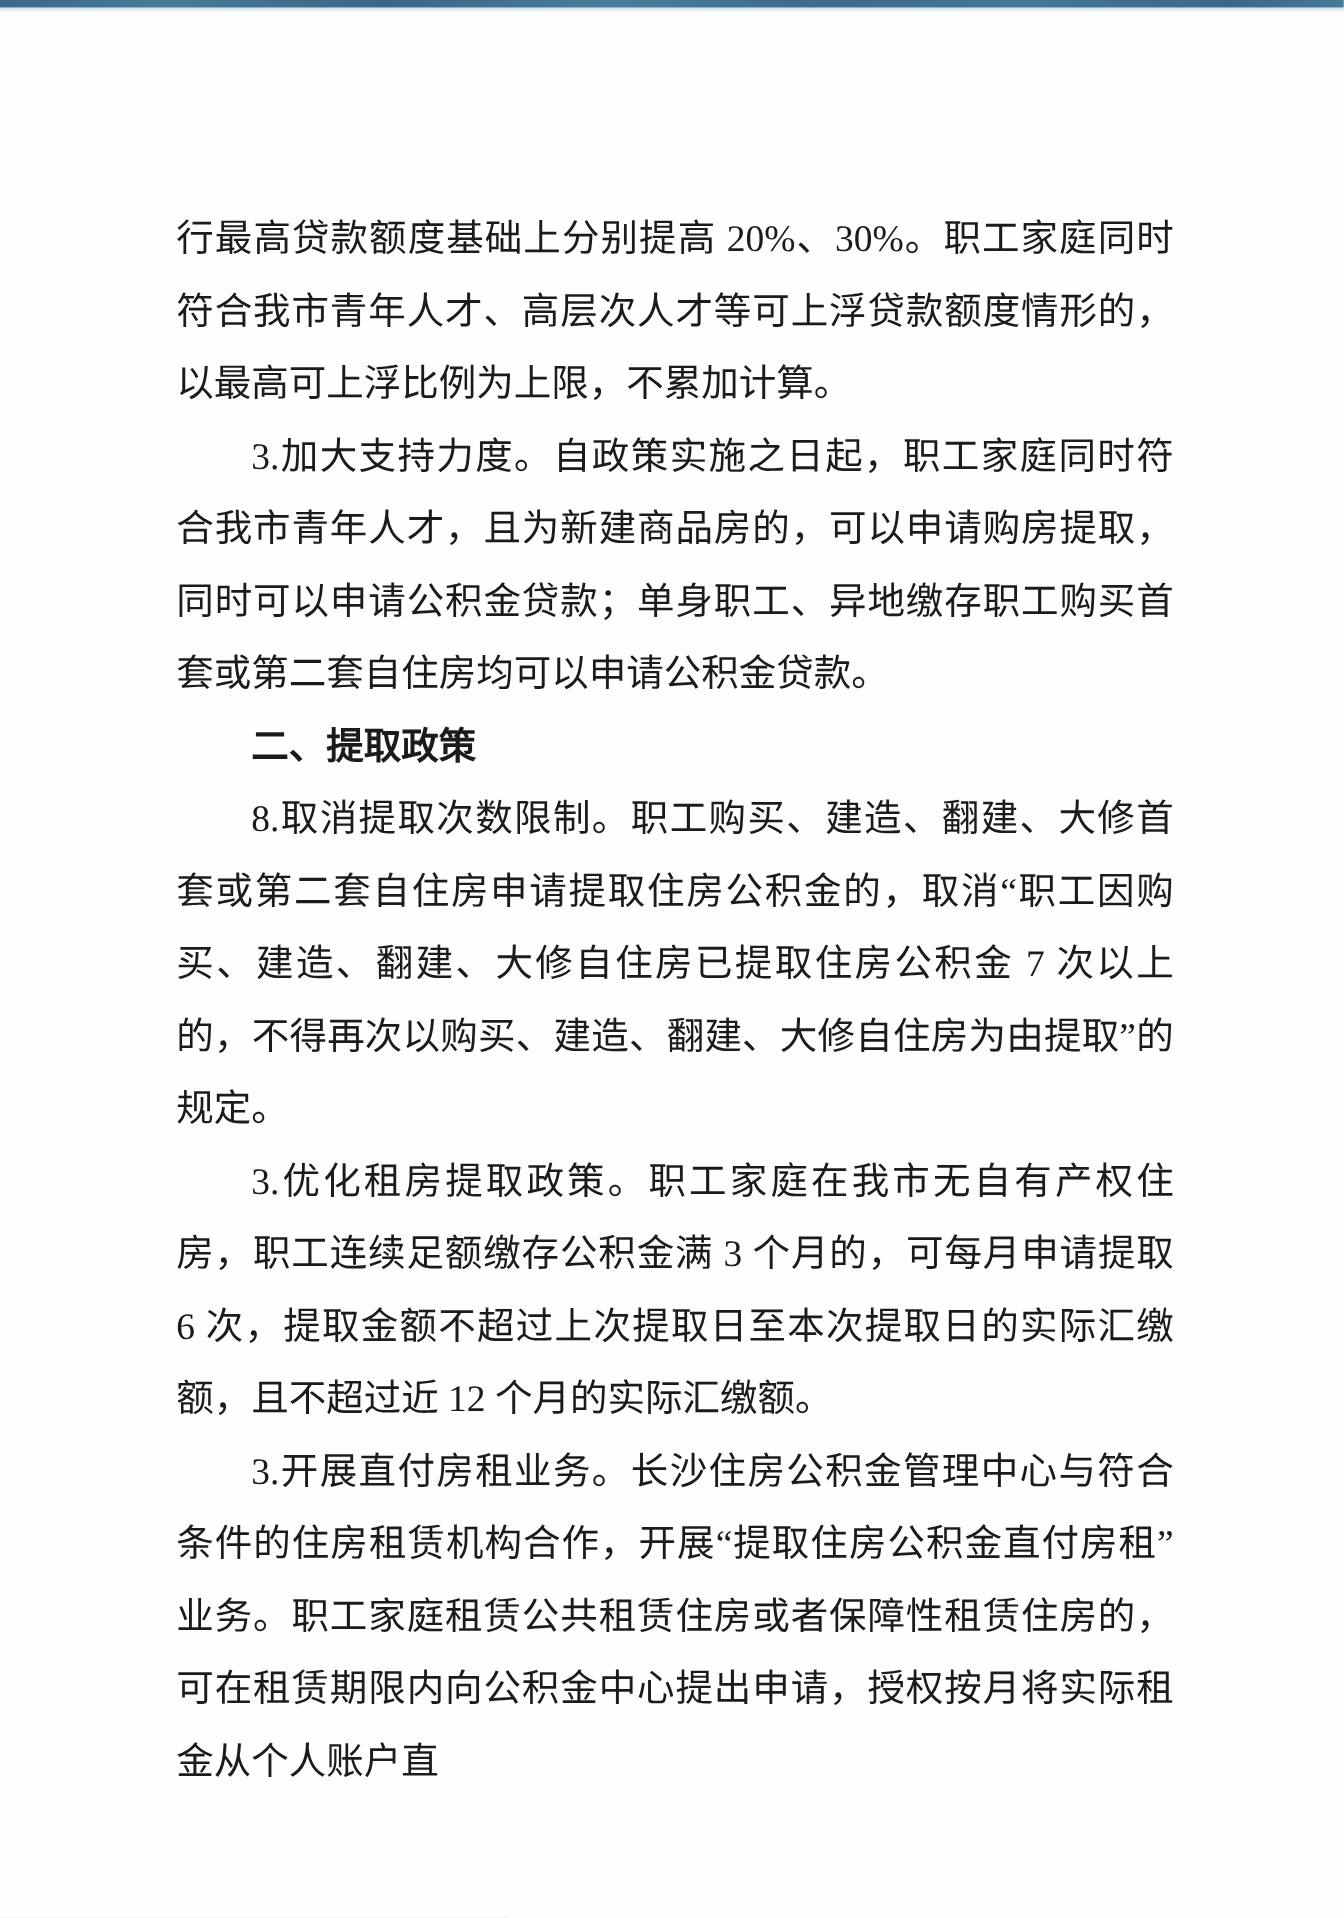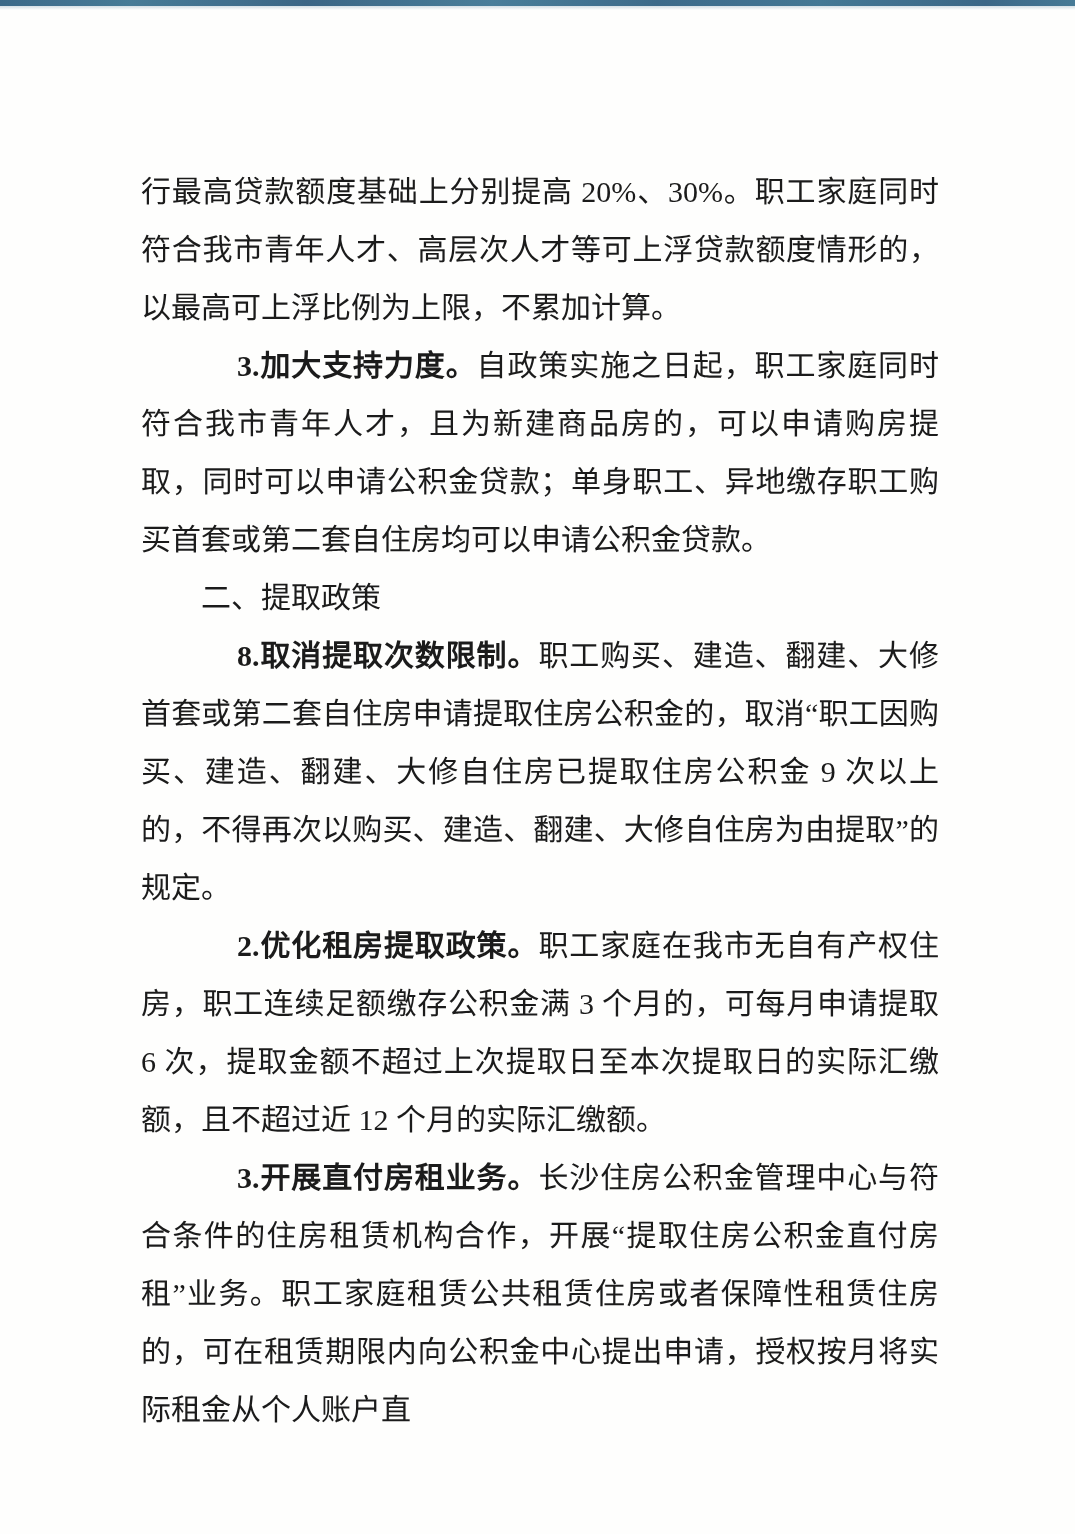--- a/index.html
+++ b/index.html
@@ -54,33 +54,32 @@
   }
   .doc-body p {
     margin: 0;
     padding: 0;
   }
   .para.indent {
     text-indent: 2em;
   }
   .heading {
     text-indent: 2em;
-    font-weight: normal;
+    font-weight: bold;
   }
   .para b {
-    font-weight: bold;
-    margin-left: 36px;
+    font-weight: normal;
   }
 </style>
 </head>
 <body>
 
 <div class="page">
   <div class="scan-edge-top"></div>
   <div class="doc-body">
       <p class="para"><span>行最高贷款额度基础上分别提高 20%、30%。职工家庭同时符合我市青年人才、高层次人才等可上浮贷款额度情形的，以最高可上浮比例为上限，不累加计算。</span></p>
       <p class="para indent"><b>3.加大支持力度。</b><span>自政策实施之日起，职工家庭同时符合我市青年人才，且为新建商品房的，可以申请购房提取，同时可以申请公积金贷款；单身职工、异地缴存职工购买首套或第二套自住房均可以申请公积金贷款。</span></p>
       <p class="heading"><span>二、提取政策</span></p>
-      <p class="para indent"><b>8.取消提取次数限制。</b><span>职工购买、建造、翻建、大修首套或第二套自住房申请提取住房公积金的，取消“职工因购买、建造、翻建、大修自住房已提取住房公积金 9 次以上的，不得再次以购买、建造、翻建、大修自住房为由提取”的规定。</span></p>
-      <p class="para indent"><b>2.优化租房提取政策。</b><span>职工家庭在我市无自有产权住房，职工连续足额缴存公积金满 3 个月的，可每月申请提取 6 次，提取金额不超过上次提取日至本次提取日的实际汇缴额，且不超过近 12 个月的实际汇缴额。</span></p>
+      <p class="para indent"><b>8.取消提取次数限制。</b><span>职工购买、建造、翻建、大修首套或第二套自住房申请提取住房公积金的，取消“职工因购买、建造、翻建、大修自住房已提取住房公积金 7 次以上的，不得再次以购买、建造、翻建、大修自住房为由提取”的规定。</span></p>
+      <p class="para indent"><b>3.优化租房提取政策。</b><span>职工家庭在我市无自有产权住房，职工连续足额缴存公积金满 3 个月的，可每月申请提取 6 次，提取金额不超过上次提取日至本次提取日的实际汇缴额，且不超过近 12 个月的实际汇缴额。</span></p>
       <p class="para indent"><b>3.开展直付房租业务。</b><span>长沙住房公积金管理中心与符合条件的住房租赁机构合作，开展“提取住房公积金直付房租”业务。职工家庭租赁公共租赁住房或者保障性租赁住房的，可在租赁期限内向公积金中心提出申请，授权按月将实际租金从个人账户直</span></p>
     </div>
 </div>
 
 </body></html>

